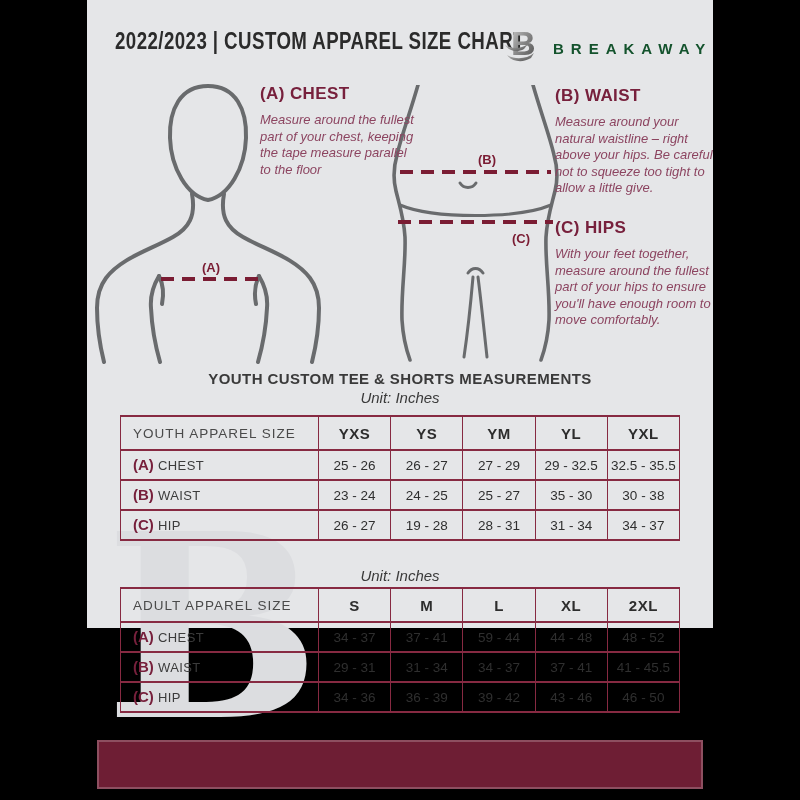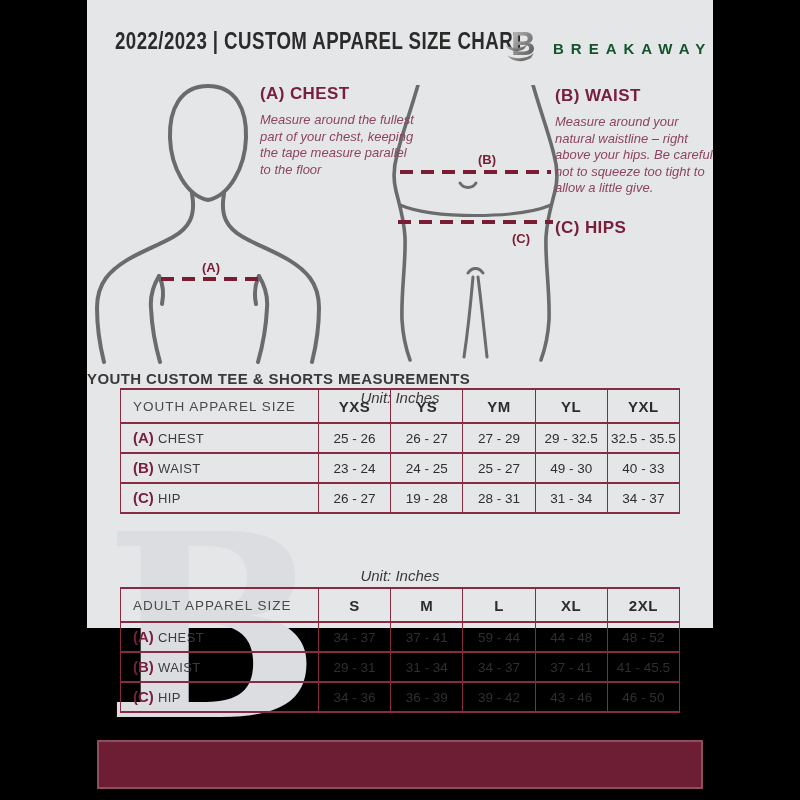--- a/index.html
+++ b/index.html
@@ -32,32 +32,32 @@
   .guide-waist{left:468px;top:86px;}
   .guide-hips{left:468px;top:218px;}
   .guide-heading{
     font-size:17px;font-weight:700;color:#77203c;letter-spacing:.4px;margin:0 0 8px 0;
   }
   .guide-text{
     font-size:13px;font-style:italic;color:#8c4460;line-height:16.5px;margin:0;
   }
   
   .section-title{
-    position:absolute;left:0;width:626px;text-align:left;
+    position:absolute;left:0;width:626px;text-align:center;
     font-size:15px;font-weight:700;color:#3a3a3a;letter-spacing:.4px;
   }
   .unit-label{
     position:absolute;left:0;width:626px;text-align:center;
     font-size:15px;font-style:italic;color:#3a3a3a;
   }
   .youth-title{top:370px;}  .youth-unit{top:389px;}
   .adult-title{top:548px;}  .adult-unit{top:567px;}
   
   .table-wrap{position:absolute;left:33px;width:560px;z-index:2;}
-  .youth-table-wrap{top:388px;}
+  .youth-table-wrap{top:415px;}
   .adult-table-wrap{top:587px;}
   table.size-table{border-collapse:collapse;table-layout:fixed;width:560px;}
   table.size-table th,table.size-table td{
     border-left:1px solid #872a42;border-right:1px solid #872a42;
     padding:0;text-align:center;vertical-align:middle;background:transparent;
   }
   table.size-table tr{border-top:2px solid #872a42;}
   table.size-table{border-bottom:2px solid #872a42;}
   table.size-table .first-col{width:185px;text-align:left;padding-left:12px;}
   table.size-table thead tr{height:34px;}
@@ -136,20 +136,21 @@
   <div class="guide-block guide-chest">
     <p class="guide-heading">(A) CHEST</p>
     <p class="guide-text">Measure around the fullest part of your chest, keeping the tape measure parallel to the floor</p>
   </div>
   <div class="guide-block guide-waist">
     <p class="guide-heading">(B) WAIST</p>
     <p class="guide-text">Measure around your natural waistline – right above your hips. Be careful not to squeeze too tight to allow a little give.</p>
   </div>
   <div class="guide-block guide-hips">
     <p class="guide-heading">(C) HIPS</p>
+    <p class="guide-text">With your feet together, measure around the fullest part of your hips to ensure you'll have enough room to move comfortably.</p>
   </div>
 
   <div class="watermark">B</div>
 
   <div class="section-title youth-title">YOUTH CUSTOM TEE &amp; SHORTS MEASUREMENTS</div>
   <div class="unit-label youth-unit">Unit: Inches</div>
   <div class="table-wrap youth-table-wrap">
       <table class="size-table">
         <thead>
           <tr>
@@ -168,22 +169,22 @@
             <td class="size-range">26 - 27</td>
             <td class="size-range">27 - 29</td>
             <td class="size-range">29 - 32.5</td>
             <td class="size-range">32.5 - 35.5</td>
           </tr>
           <tr>
             <th class="first-col"><span class="row-label-prefix">(B) </span><span class="row-label">WAIST</span></th>
             <td class="size-range">23 - 24</td>
             <td class="size-range">24 - 25</td>
             <td class="size-range">25 - 27</td>
-            <td class="size-range">49 - 30</td>
-            <td class="size-range">40 - 33</td>
+            <td class="size-range">35 - 30</td>
+            <td class="size-range">30 - 38</td>
           </tr>
           <tr>
             <th class="first-col"><span class="row-label-prefix">(C) </span><span class="row-label">HIP</span></th>
             <td class="size-range">26 - 27</td>
             <td class="size-range">19 - 28</td>
             <td class="size-range">28 - 31</td>
             <td class="size-range">31 - 34</td>
             <td class="size-range">34 - 37</td>
           </tr>
         </tbody>

